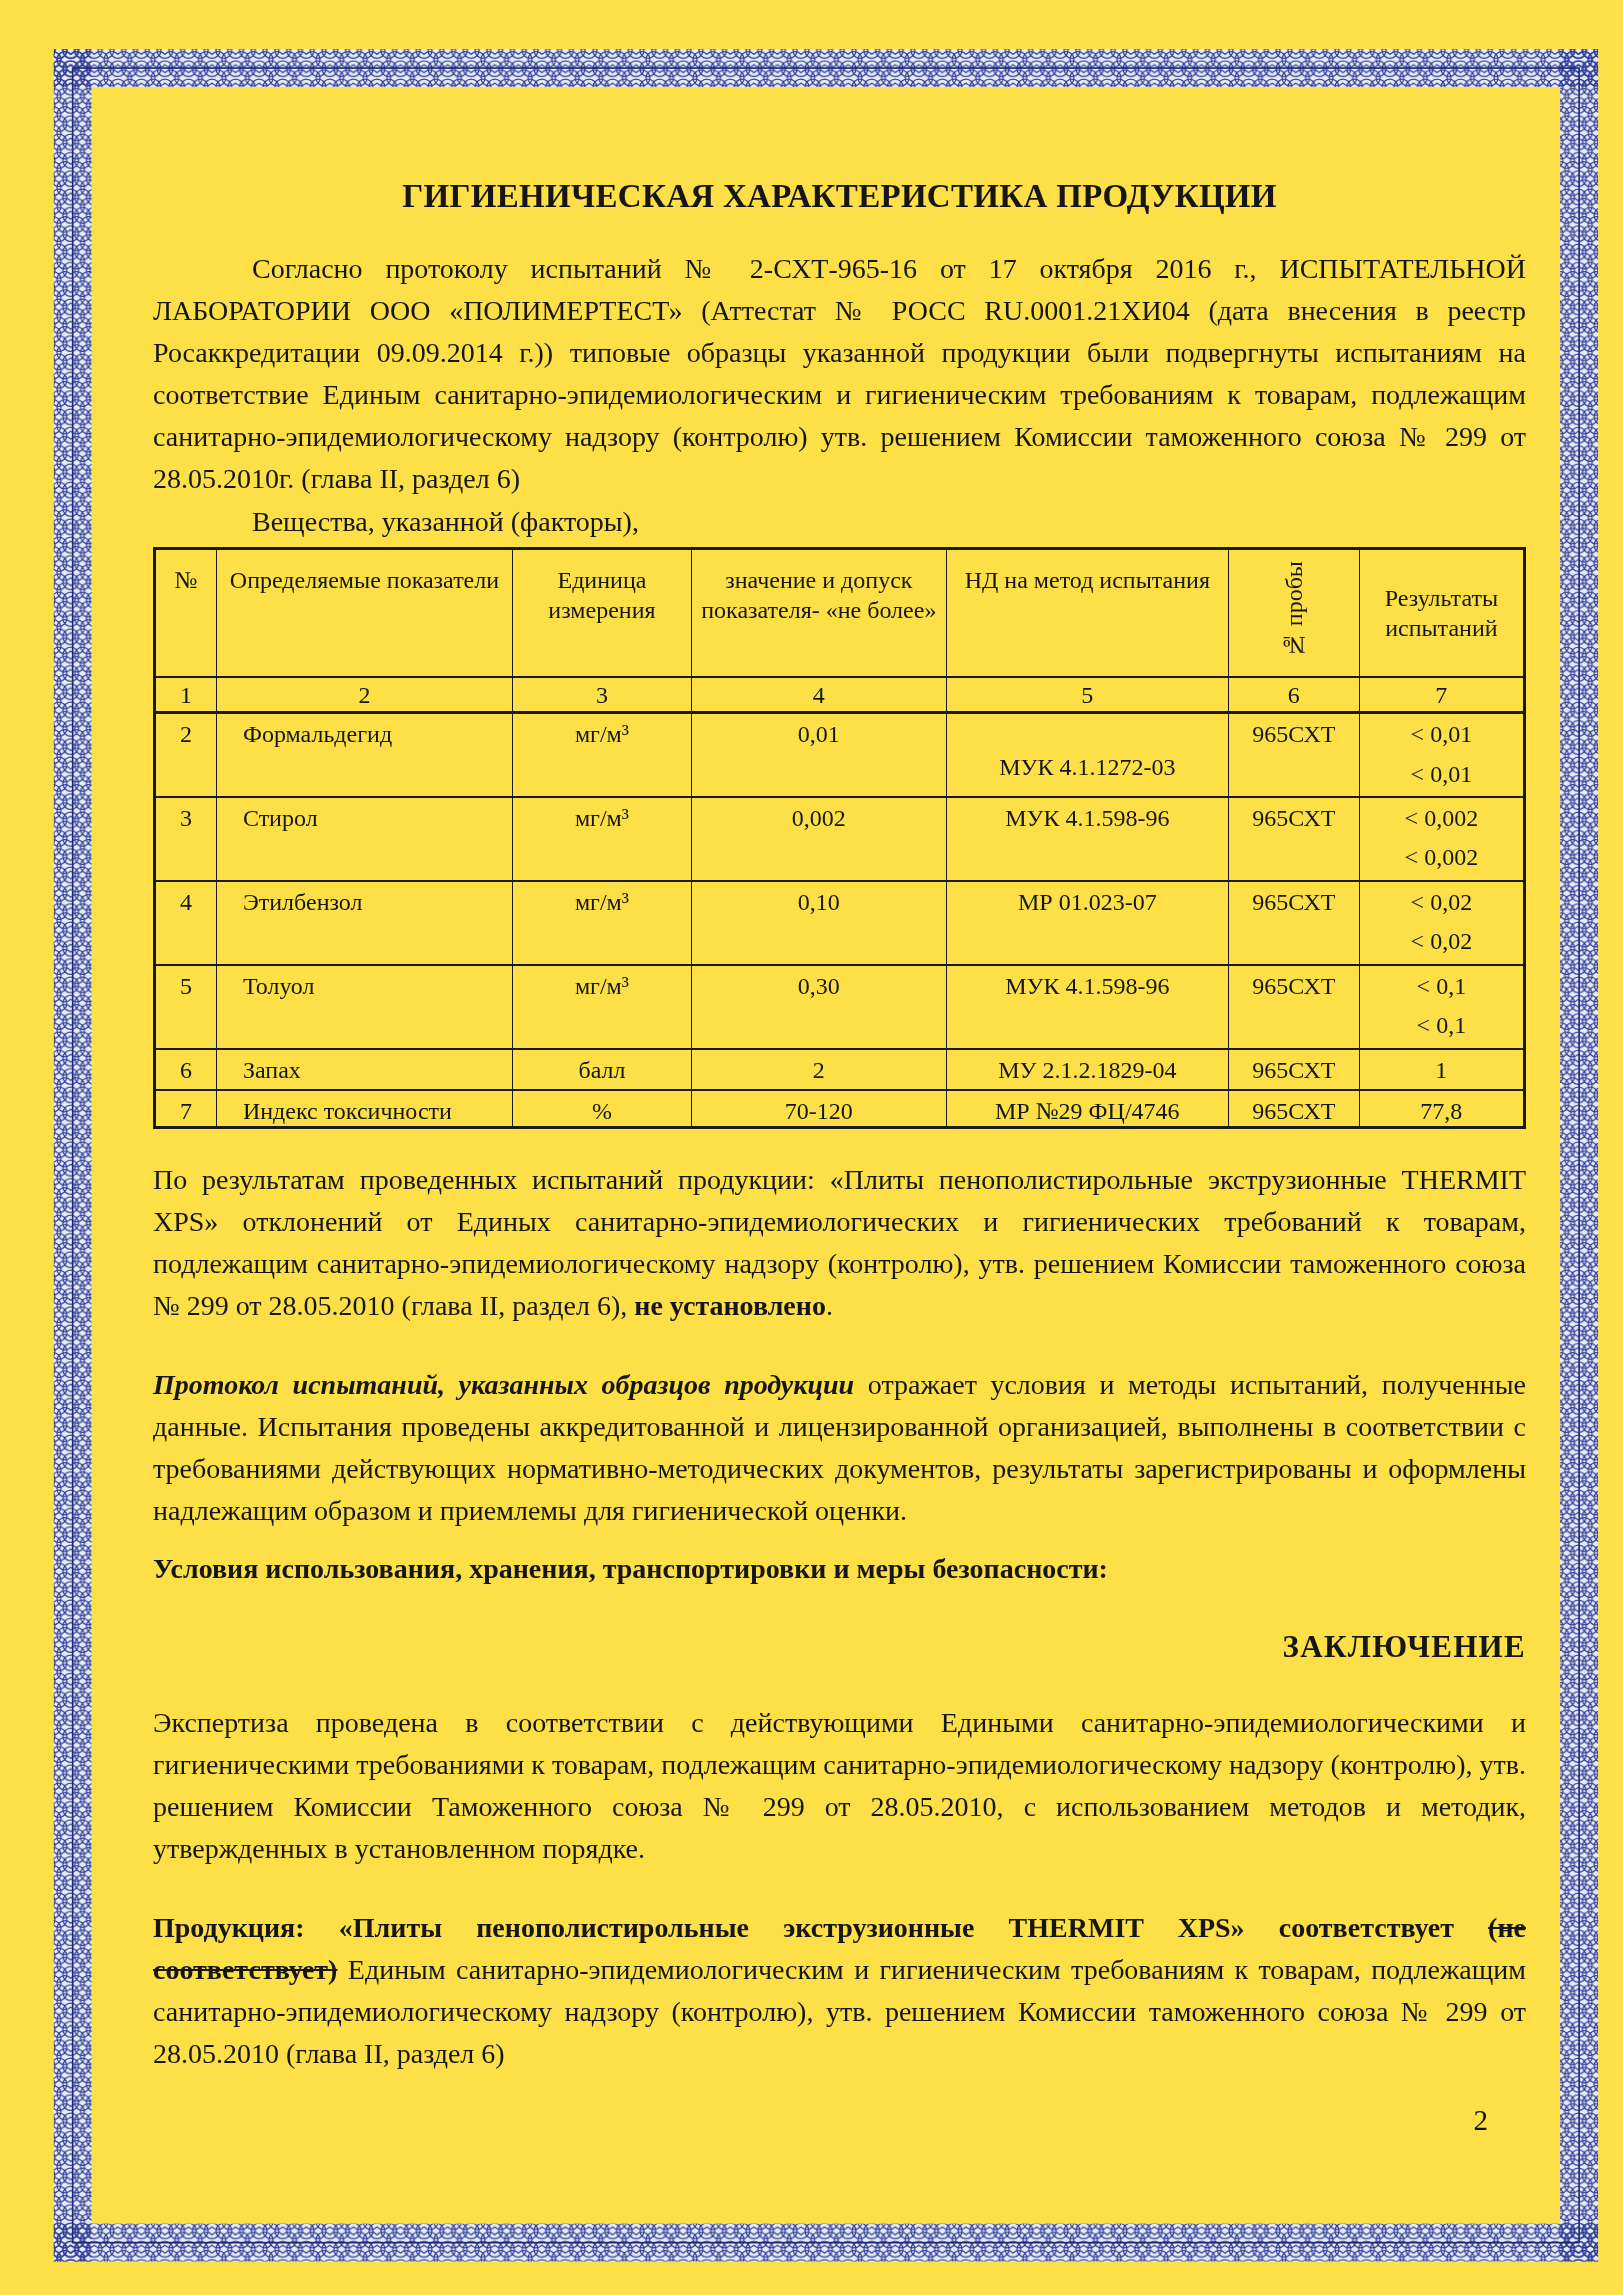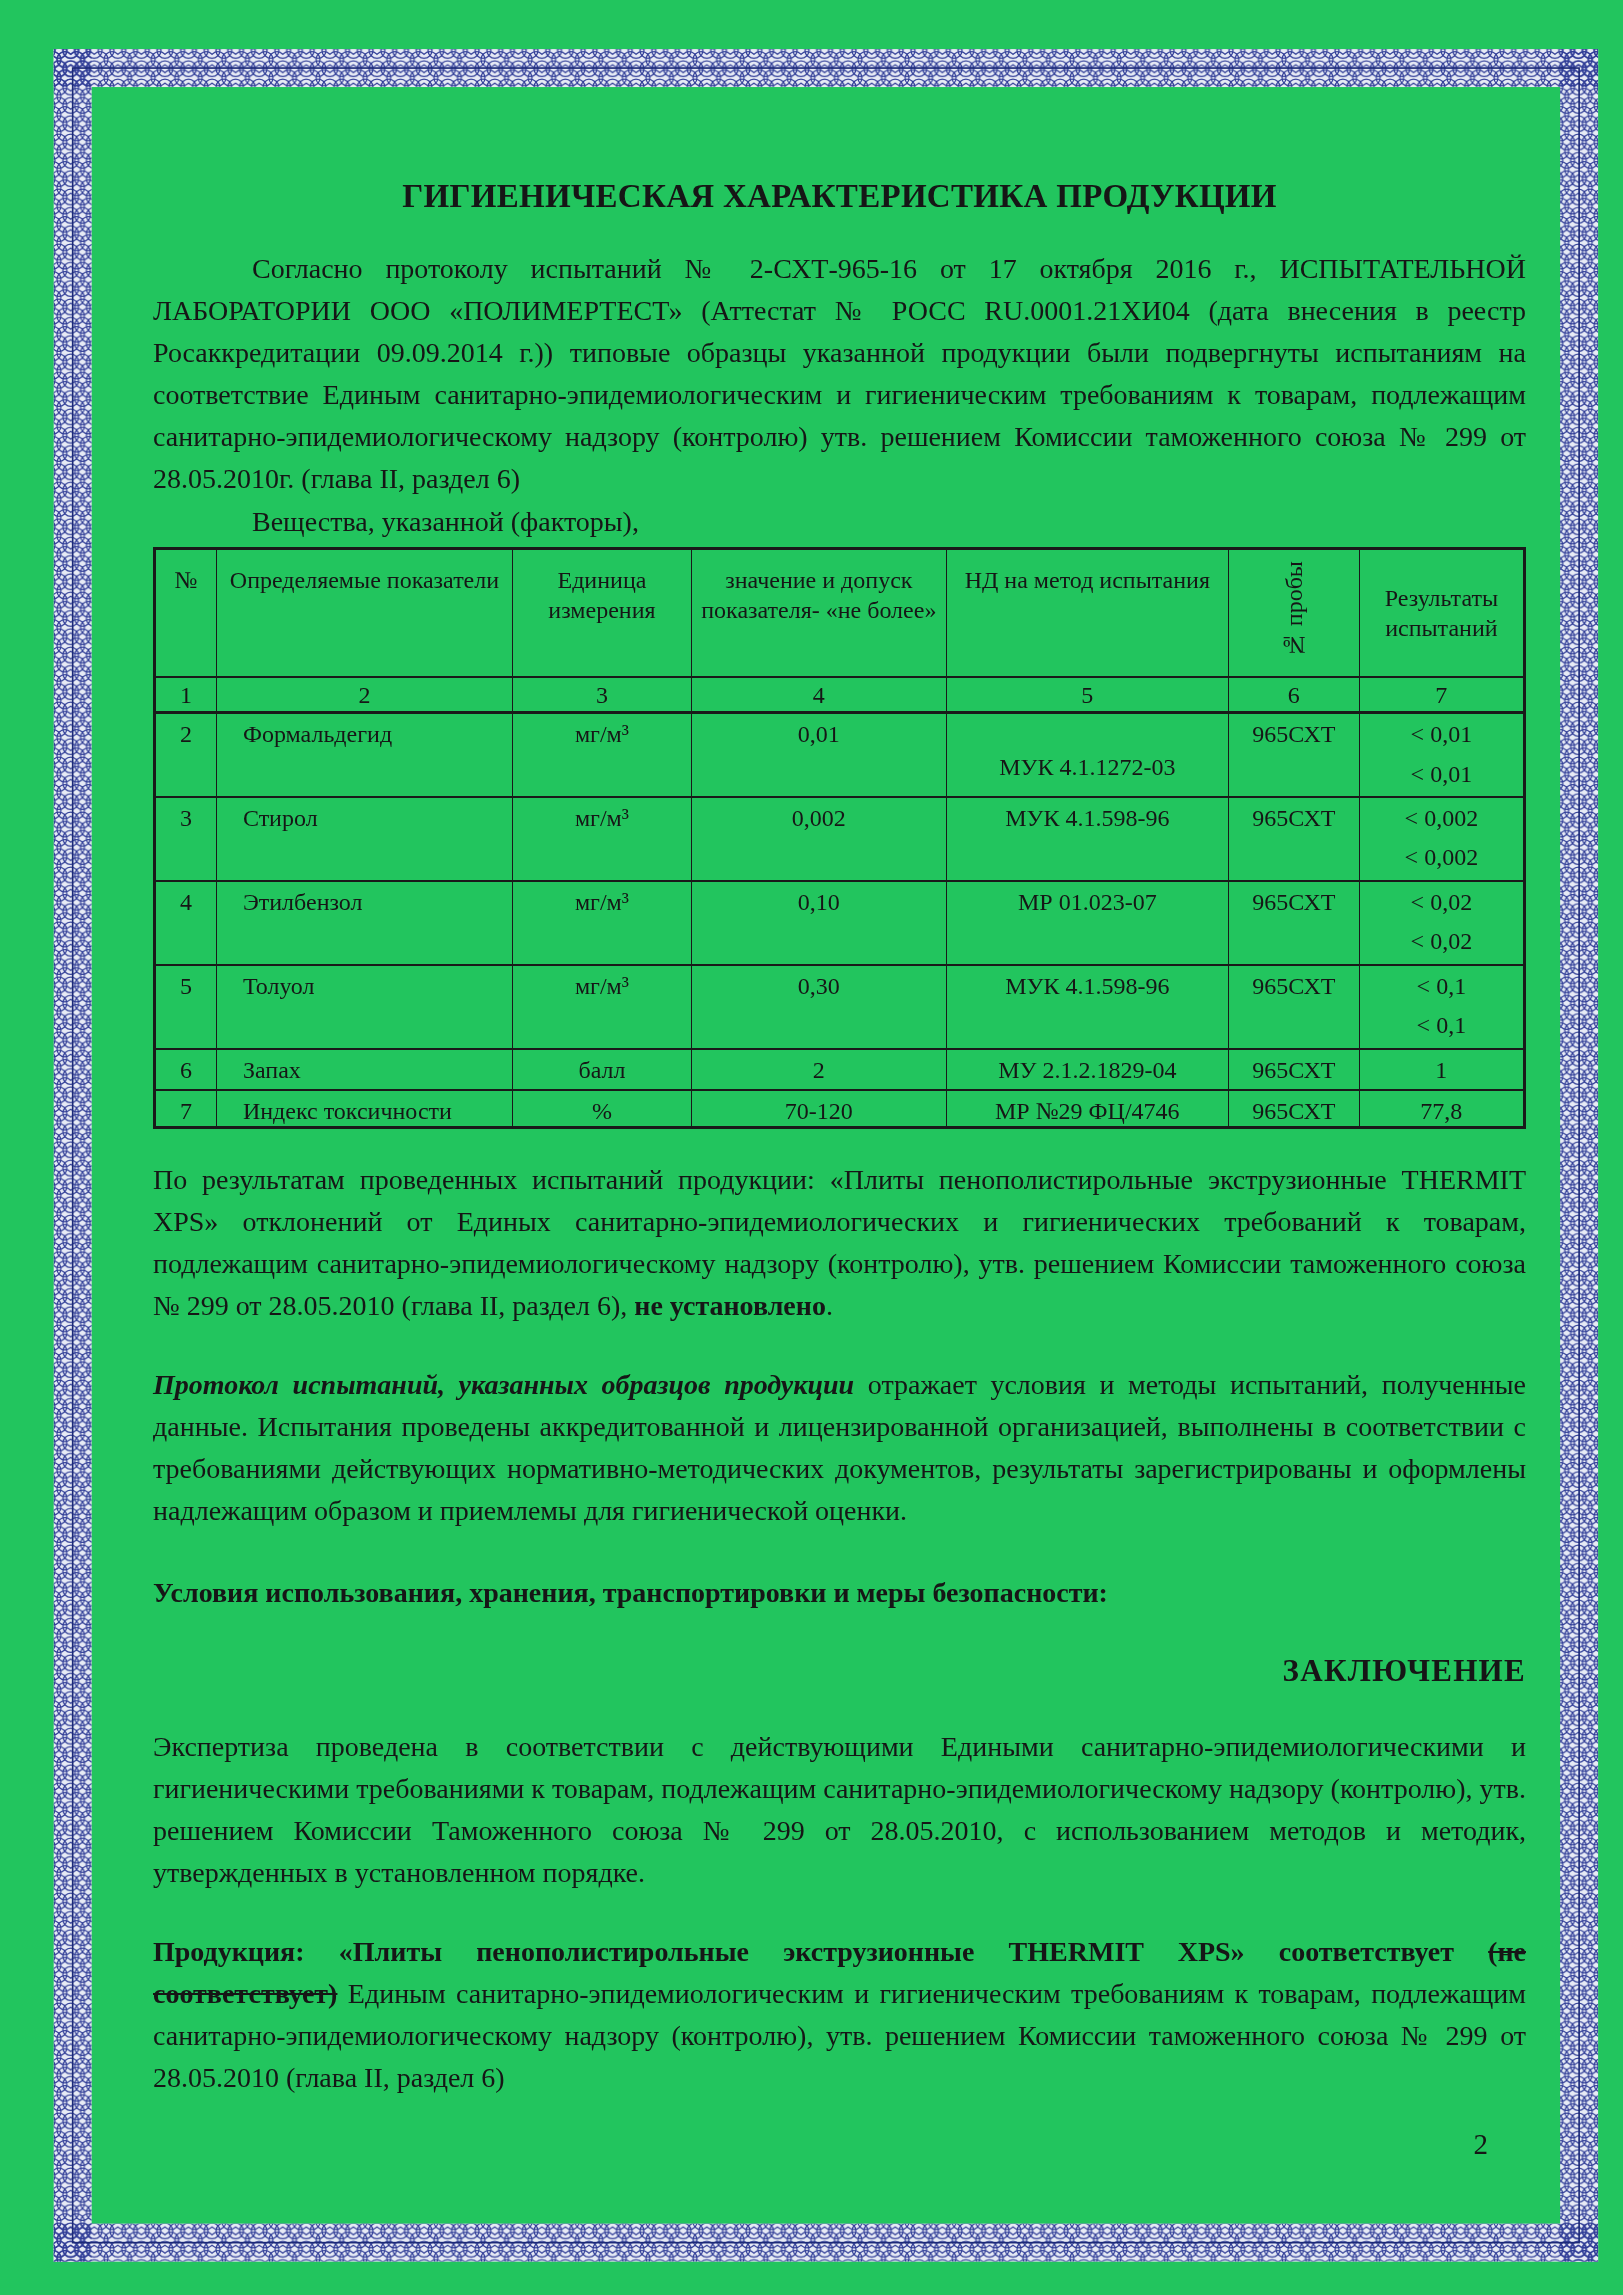--- a/index.html
+++ b/index.html
@@ -1,19 +1,19 @@
 <!DOCTYPE html>
 <html style="font-size:10.5px"><head>
 <meta charset="utf-8">
 <style>
   html,body{margin:0;padding:0;background:#e8e8e8;}
   .page{
     position:relative;
     width:1623px;height:2295px;
-    background:#22c55e;
+    background:#fde047;
     font-family:"Liberation Serif", serif;
     color:#161616;
     overflow:hidden;
   }
   .frame{position:absolute;left:0;top:0;}
   .content{
     position:absolute;
     left:153px;top:0;
     width:1373px;
   }
@@ -70,21 +70,21 @@
   tbody td.c5{text-align:center;width:9.5%;}
   tbody td.c6{text-align:center;width:12%;}
   tbody tr:first-child td.c4{padding-top:38px;}
   td .res-gap{margin-top:9.2px;}
   .rot{
     display:inline-block;
     writing-mode:vertical-rl;
     transform:rotate(180deg);
     white-space:nowrap;
   }
-  .conditions-head{margin-top:40px;}
+  .conditions-head{margin-top:16px;}
   .zakl{
     margin-top:39px;
     text-align:right;
     font-size:31px;
     font-weight:bold;
     letter-spacing:1.3px;
   }
   .mt{margin-top:30px;}
   .mt-lg{margin-top:37px;}
   .page-number{

